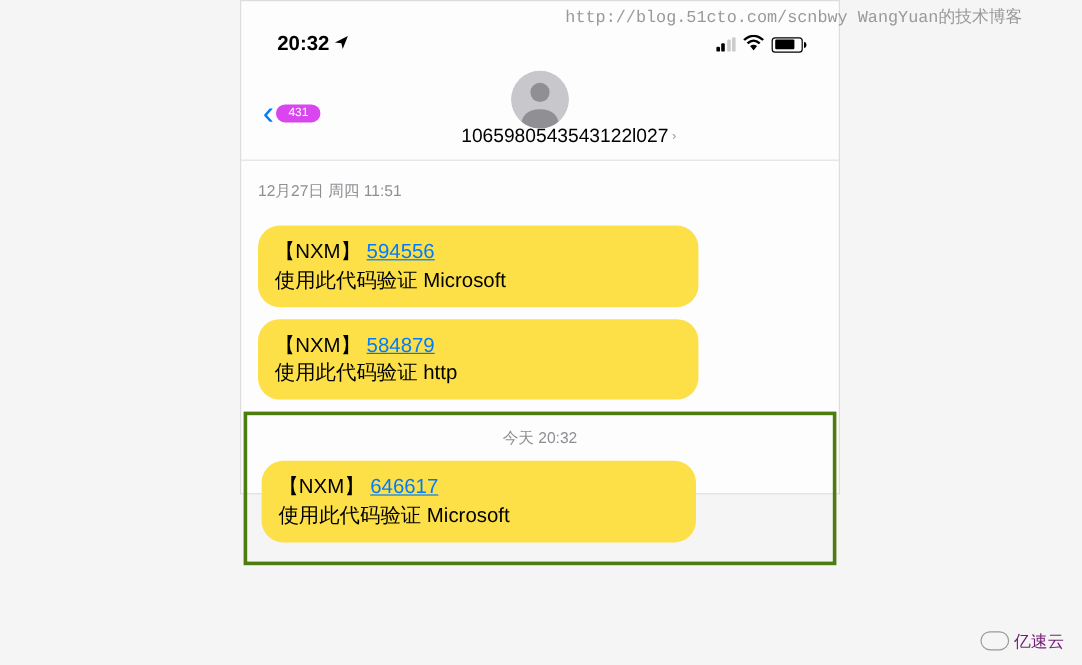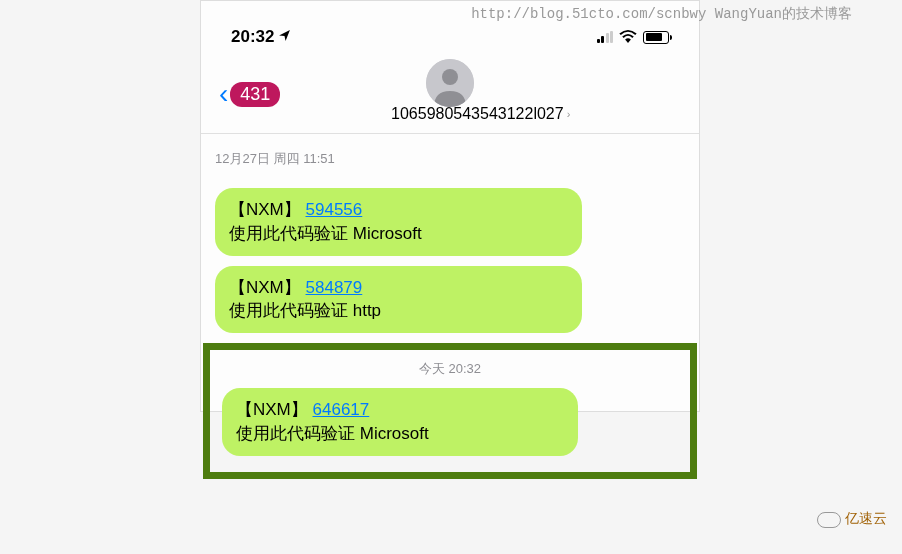--- a/index.html
+++ b/index.html
@@ -14,26 +14,26 @@
       position: absolute;
       top: 5px;
       right: 50px;
       color: #999;
       font-size: 14px;
       z-index: 1;
       font-family: Liberation Mono, monospace;
     }
     .watermark-logo {
       position: absolute;
-      bottom: 26px;
+      bottom: 10px;
       right: 15px;
-      color: #a16207;
+      color: #701a75;
       font-size: 14px;
       display: flex;
-      align-items: flex-end;
+      align-items: flex-start;
       gap: 4px;
     }
     .cloud-icon {
       display: inline-block;
       width: 24px;
       height: 16px;
       border: 1.5px solid #999;
       border-radius: 10px;
       position: relative;
     }
@@ -121,25 +121,25 @@
       display: flex;
       align-items: center;
       gap: 2px;
     }
     .back-chevron {
       color: #007aff;
       font-size: 28px;
       font-weight: 300;
     }
     .badge {
-      background: #be185d;
+      background: #d946ef;
       color: white;
       border-radius: 12px;
       padding: 2px 10px;
-      font-size: 18px;
+      font-size: 10px;
       font-weight: 500;
     }
     .avatar-wrap {
       position: absolute;
       left: 50%;
       transform: translateX(-50%);
       text-align: center;
       top: 2px;
     }
     .avatar {
@@ -183,39 +183,39 @@
       color: #8e8e93;
       margin-bottom: 2px;
     }
     .time-label {
       text-align: left;
       font-size: 13px;
       color: #8e8e93;
       margin-bottom: 20px;
     }
     .bubble {
-      background: #bef264;
+      background: #fde047;
       border-radius: 18px;
       padding: 10px 14px;
       max-width: 78%;
       margin-bottom: 10px;
       font-size: 17px;
       line-height: 1.4;
       color: #000;
     }
     .bubble .code-link {
       color: #007aff;
       text-decoration: underline;
     }
     .bubble .prefix {
       font-weight: 400;
     }
     .highlight-box {
       position: absolute;
-      border: 7px solid #4d7c0f;
+      border: 3px solid #4d7c0f;
       left: 2px;
       right: 2px;
       padding: 10px 12px 6px;
     }
     .today-label {
       text-align: center;
       font-size: 13px;
       color: #8e8e93;
       margin-bottom: 10px;
     }

